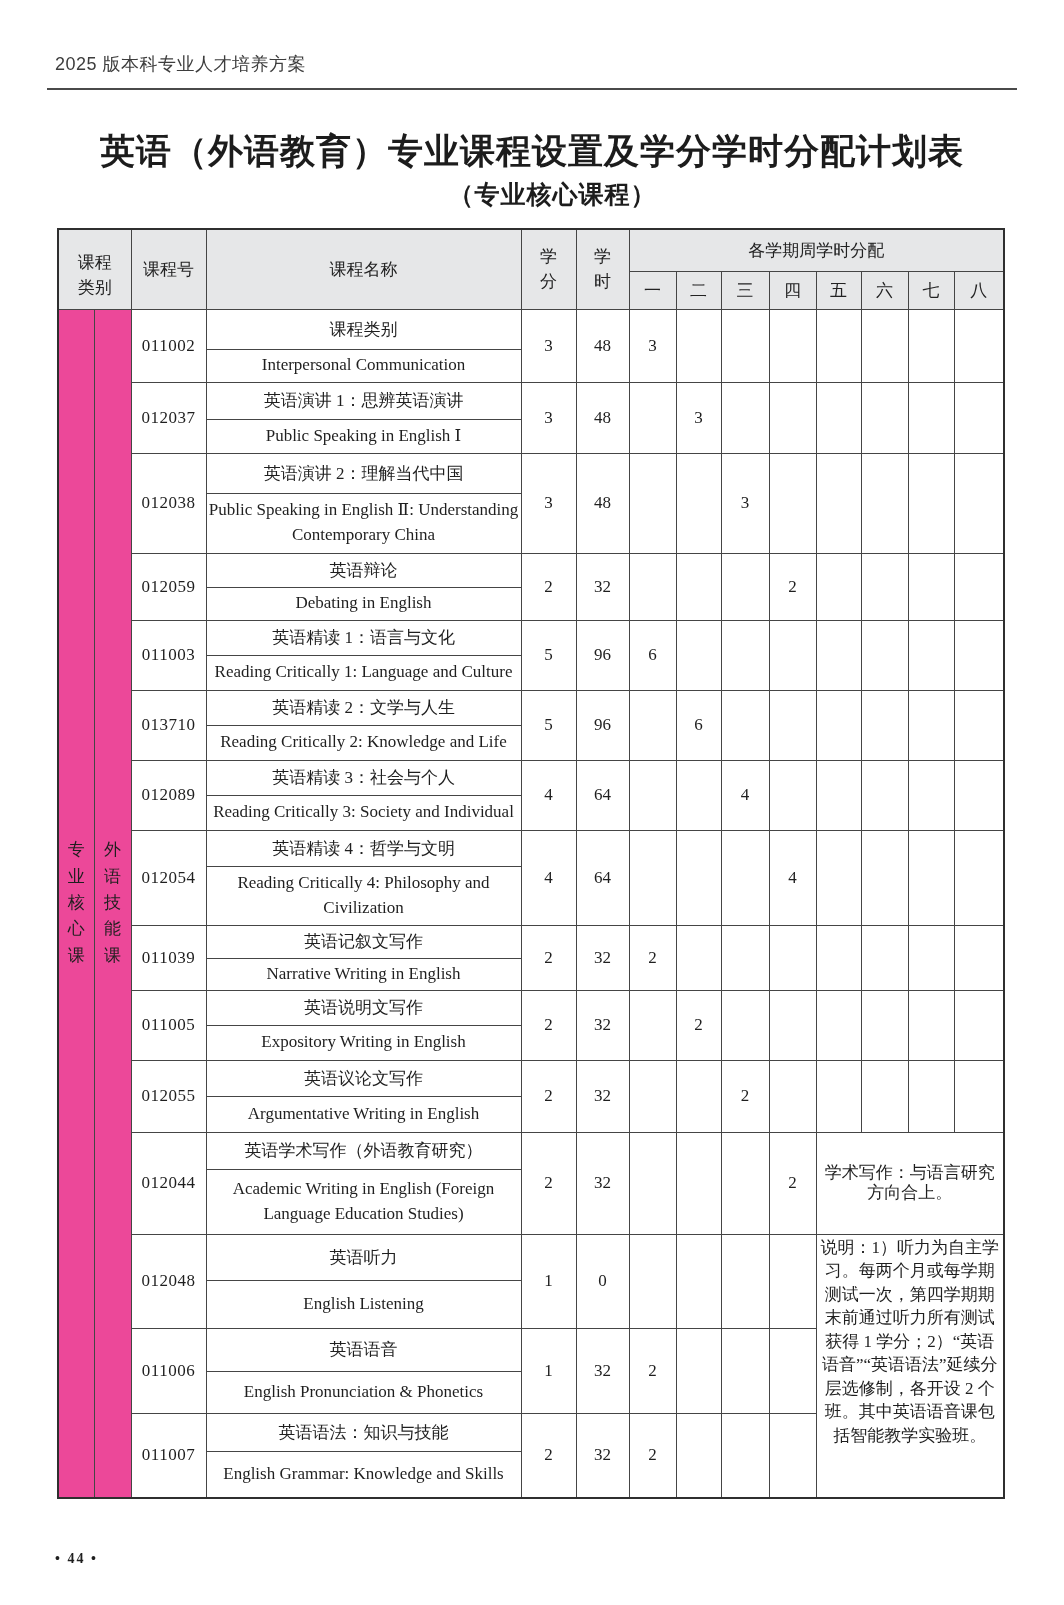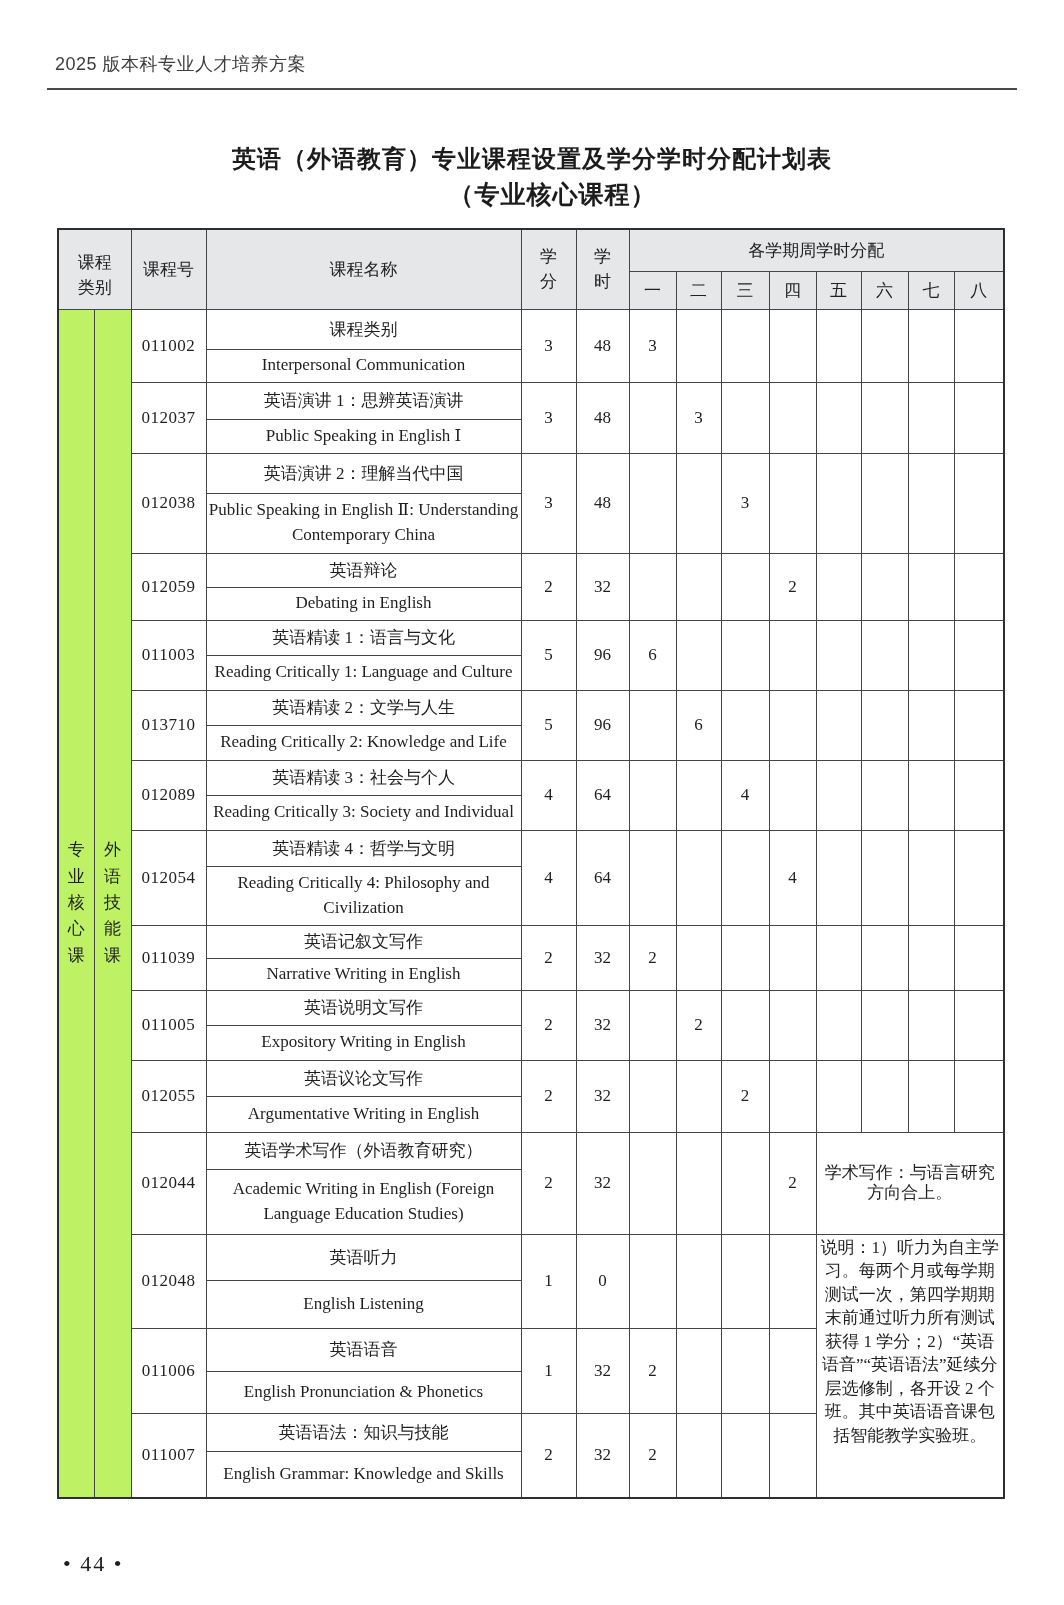--- a/index.html
+++ b/index.html
@@ -12,23 +12,23 @@
   .page-header{
     position:absolute; left:55px; top:52px;
     font-family:"Liberation Sans","DejaVu Sans",sans-serif;
     font-size:18px; color:#3d3d3d; letter-spacing:0.5px;
   }
   .rule{
     position:absolute; left:47px; top:88px; width:970px; height:0;
     border-top:2px solid #4a4a4a;
   }
   .doc-title{
-    position:absolute; left:0; top:143px; width:1064px; text-align:center;
+    position:absolute; left:0; top:128px; width:1064px; text-align:center;
     font-family:"Liberation Sans","DejaVu Sans",sans-serif;
-    font-size:24px; font-weight:bold; color:#1c1c1c; letter-spacing:1px;
+    font-size:35px; font-weight:bold; color:#1c1c1c; letter-spacing:1px;
   }
   .doc-subtitle{
     position:absolute; left:0; top:178px; width:1064px; text-align:center;
     font-family:"Liberation Sans","DejaVu Sans",sans-serif;
     font-size:25px; font-weight:bold; color:#1c1c1c; letter-spacing:1px;padding-left:41px;
   }
   table.sched{
     position:absolute; left:57px; top:228px; width:946px;
     border-collapse:collapse; table-layout:fixed;
     border:2px solid #2f2f2f;
@@ -36,34 +36,34 @@
   table.sched th, table.sched td{
     border:1px solid #454545;
     font-size:17px; font-weight:normal;
     text-align:center; vertical-align:middle;
     overflow:hidden; padding:1px 2px;
   }
   th.h{ background:#e6e7e8; color:#222; }
   .wrap1{ display:inline-block; width:1.15em; word-break:break-all; line-height:1.5; }
   .wrap2{ display:inline-block; width:2.3em; word-break:break-all; line-height:1.5;margin-top:12px; }
   .h-name{ text-align:left; padding-left:13px; }
-  .c-cat{ background:#bef264; }
+  .c-cat{ background:#ec4899; }
   .vtext{ display:inline-block; width:1.05em; word-break:break-all; line-height:1.55; }
   .c-code{ font-size:16px; letter-spacing:0.5px;margin-top:40px; }
   .c-name{ text-align:left; padding-left:13px; padding-right:6px; }
   .c-name.en{ font-size:17px; line-height:1.45; }
   .c-num, .c-sem{ font-size:16px; }
   .c-note{
     text-align:justify; font-size:16.5px; line-height:20px;
     padding:6px 8px 6px 10px; vertical-align:middle;
   }
   .c-note.remark{ vertical-align:top; line-height:23.5px; }
   .page-number{
-    position:absolute; left:63px; top:1551px;
-    font-size:22px; color:#1f1f1f; letter-spacing:2px;
+    position:absolute; left:55px; top:1551px;
+    font-size:14px; color:#1f1f1f; letter-spacing:2px;font-weight:bold;
   }
 </style>
 </head>
 <body>
 
 <div class="page-header">2025 版本科专业人才培养方案</div>
 <div class="rule"></div>
 <div class="doc-title">英语（外语教育）专业课程设置及学分学时分配计划表</div>
 <div class="doc-subtitle">（专业核心课程）</div>
 

